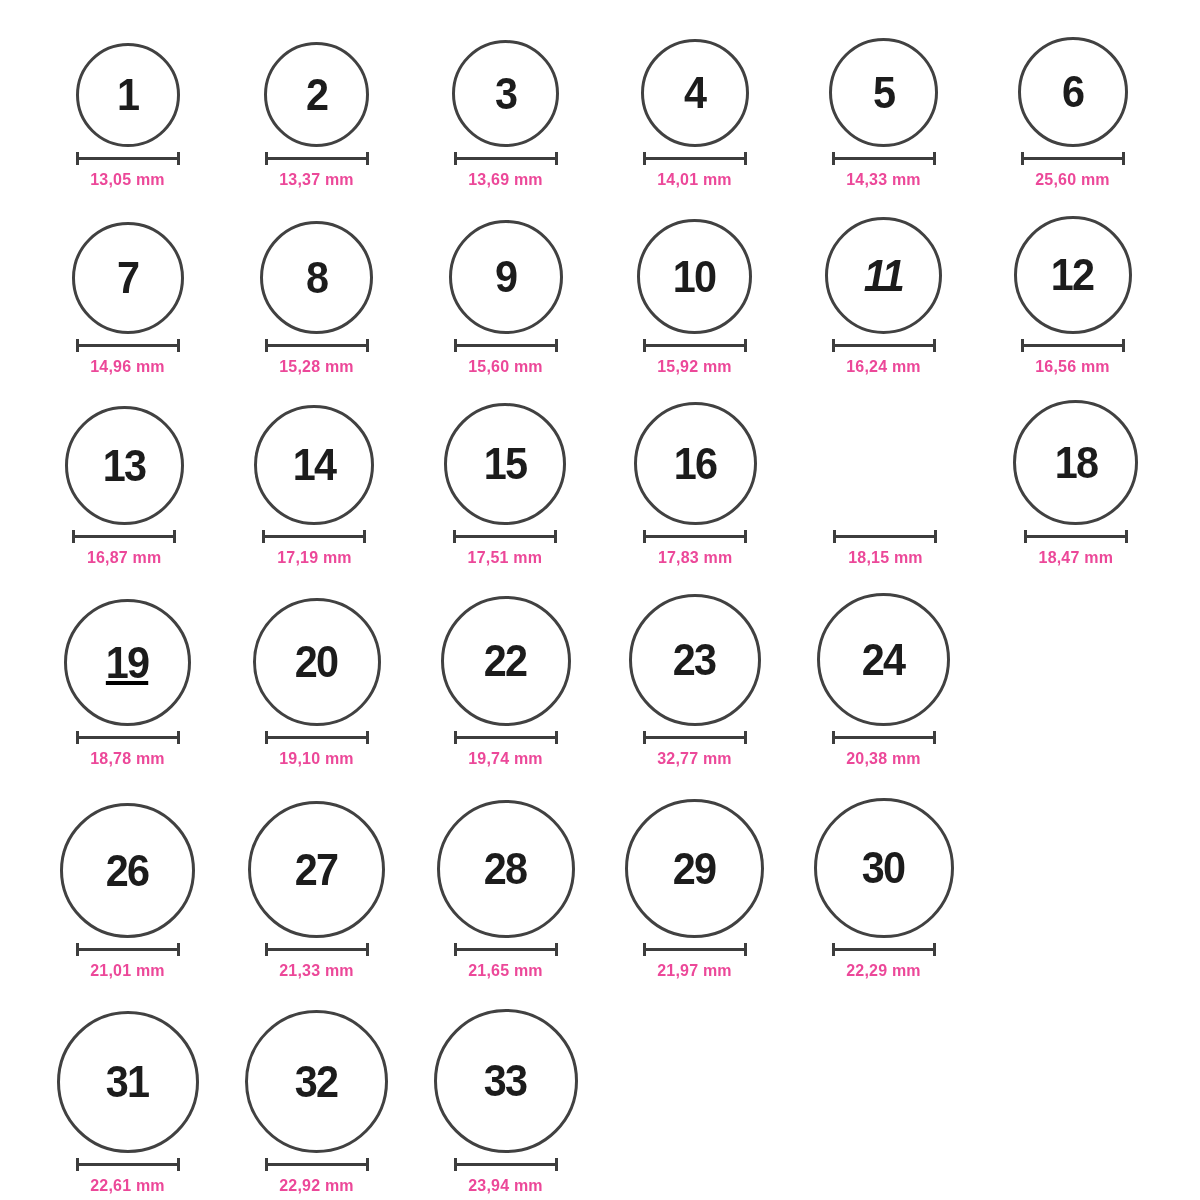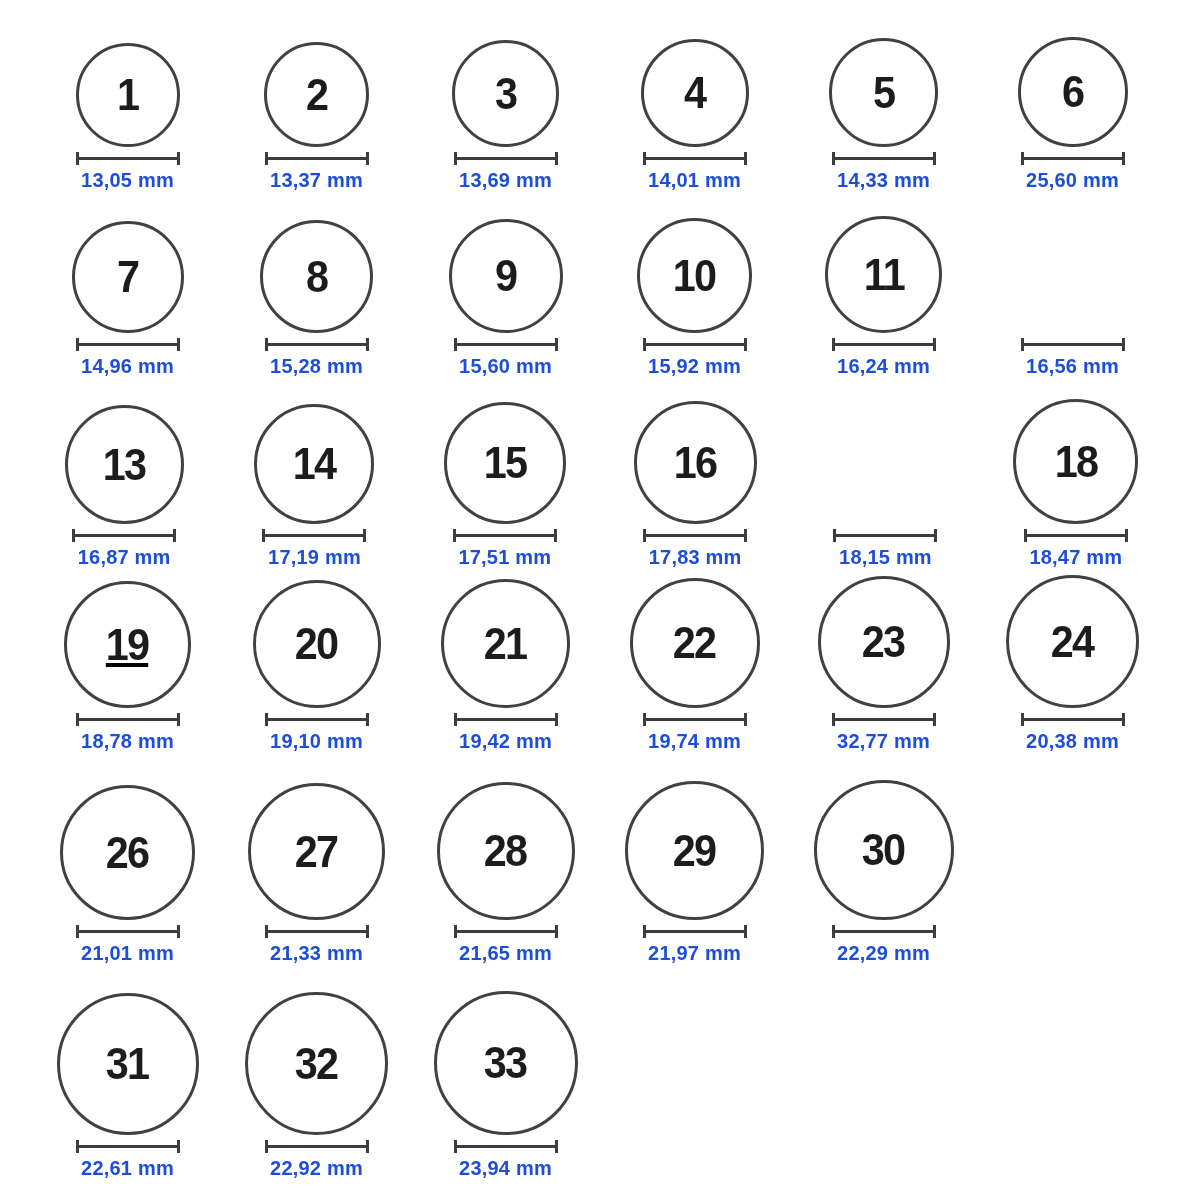--- a/index.html
+++ b/index.html
@@ -15,21 +15,21 @@
     padding: 37px 33px 0 33px;
     background: #ffffff;
     overflow: hidden;
   }
   .row {
     display: flex;
     align-items: flex-end;
   }
   .row:nth-child(1) { margin-bottom: 26px; }
   .row:nth-child(2) { margin-bottom: 23px; }
-  .row:nth-child(3) { margin-bottom: 8px; gap: 8px; }
+  .row:nth-child(3) { margin-bottom: 25px; gap: 8px; }
   .row:nth-child(4) { margin-bottom: 29px; }
   .row:nth-child(5) { margin-bottom: 28px; }
   .cell {
     width: 189px;
     display: flex;
     flex-direction: column;
     align-items: center;
   }
   .circle {
     box-sizing: border-box;
@@ -60,23 +60,23 @@
     position: absolute;
     left: 0;
     right: 0;
     top: 5px;
     height: 3px;
     background: #3d3d3d;
   }
   .label {
     margin-top: 5px;
     font-weight: bold;
-    font-size: 20px;
+    font-size: 16px;
     line-height: 20px;
-    color: #1d4ed8;
+    color: #ec4899;
     letter-spacing: 0.2px;
     white-space: nowrap;
   }
 </style>
 </head>
 <body>
 
 <div id="chart">
     <div class="row">
       <div class="cell">
@@ -165,29 +165,32 @@
       <div class="cell">
         <div class="circle" style="width: 115px; height: 115px;">
           <div class="num">10</div>
         </div>
         <div class="dim">
           <div class="dim-bar"></div>
         </div>
         <div class="label">15,92 mm</div>
       </div>
       <div class="cell">
-        <div class="circle" style="width: 117px; height: 117px;">
+        <div class="circle" style="width: 117px; height: 117px; font-style: italic;">
           <div class="num">11</div>
         </div>
         <div class="dim">
           <div class="dim-bar"></div>
         </div>
         <div class="label">16,24 mm</div>
       </div>
       <div class="cell">
+        <div class="circle" style="width: 118px; height: 118px;">
+          <div class="num">12</div>
+        </div>
         <div class="dim">
           <div class="dim-bar"></div>
         </div>
         <div class="label">16,56 mm</div>
       </div>
     </div>
     <div class="row">
       <div class="cell">
         <div class="circle" style="width: 119px; height: 119px;">
           <div class="num">13</div>
@@ -251,29 +254,20 @@
         <div class="label">18,78 mm</div>
       </div>
       <div class="cell">
         <div class="circle" style="width: 128px; height: 128px;">
           <div class="num">20</div>
         </div>
         <div class="dim">
           <div class="dim-bar"></div>
         </div>
         <div class="label">19,10 mm</div>
-      </div>
-      <div class="cell">
-        <div class="circle" style="width: 129px; height: 129px;">
-          <div class="num">21</div>
-        </div>
-        <div class="dim">
-          <div class="dim-bar"></div>
-        </div>
-        <div class="label">19,42 mm</div>
       </div>
       <div class="cell">
         <div class="circle" style="width: 130px; height: 130px;">
           <div class="num">22</div>
         </div>
         <div class="dim">
           <div class="dim-bar"></div>
         </div>
         <div class="label">19,74 mm</div>
       </div>

